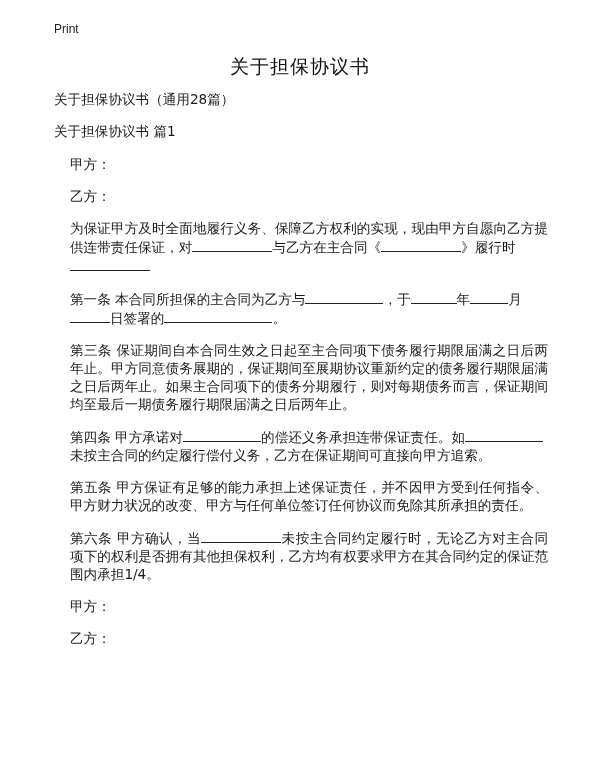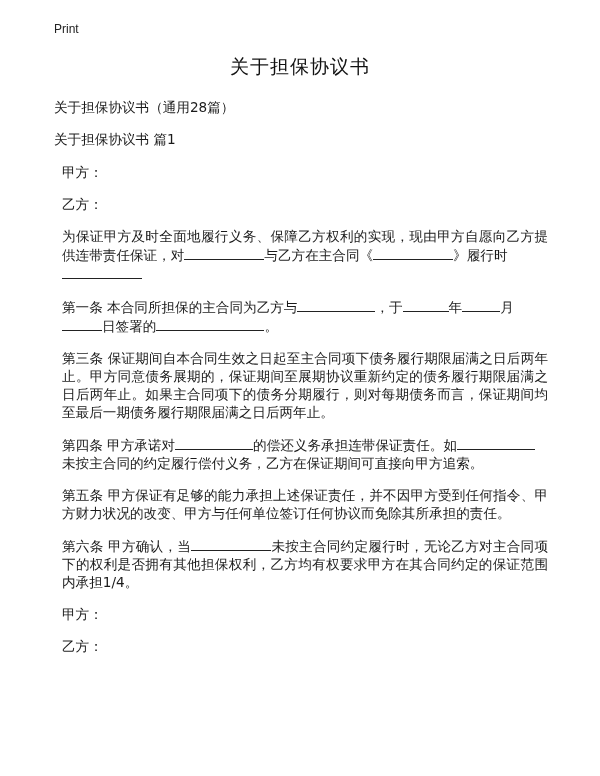--- a/index.html
+++ b/index.html
@@ -14,23 +14,23 @@
     font-size: 12px; color: #222;
   }
   .doc-title {
     position: absolute; left: 0; width: 600px; top: 54px;
     text-align: center; font-size: 19px; letter-spacing: 1px; color: #111;
   }
   .content {
     position: absolute; left: 54px; top: 90px; width: 494px;
     font-size: 13.6px; line-height: 18px; color: #1a1a1a;
   }
-  .subtitle { margin: 8px 0 14px 0; }
+  .subtitle { margin: 0 0 14px 0; }
   .section-heading { margin: 0 0 15px 0; font-weight: normal; }
-  .para { margin: 0 0 14px 8px; text-align: justify; }
+  .para { margin: 0 0 14px 16px; text-align: justify; }
   .blank {
     display: inline-block; border-bottom: 1px solid #222;
     height: 14px; vertical-align: baseline;
   }
 </style>
 </head>
 <body>
 
 <div class="print-label">Print</div>
 

